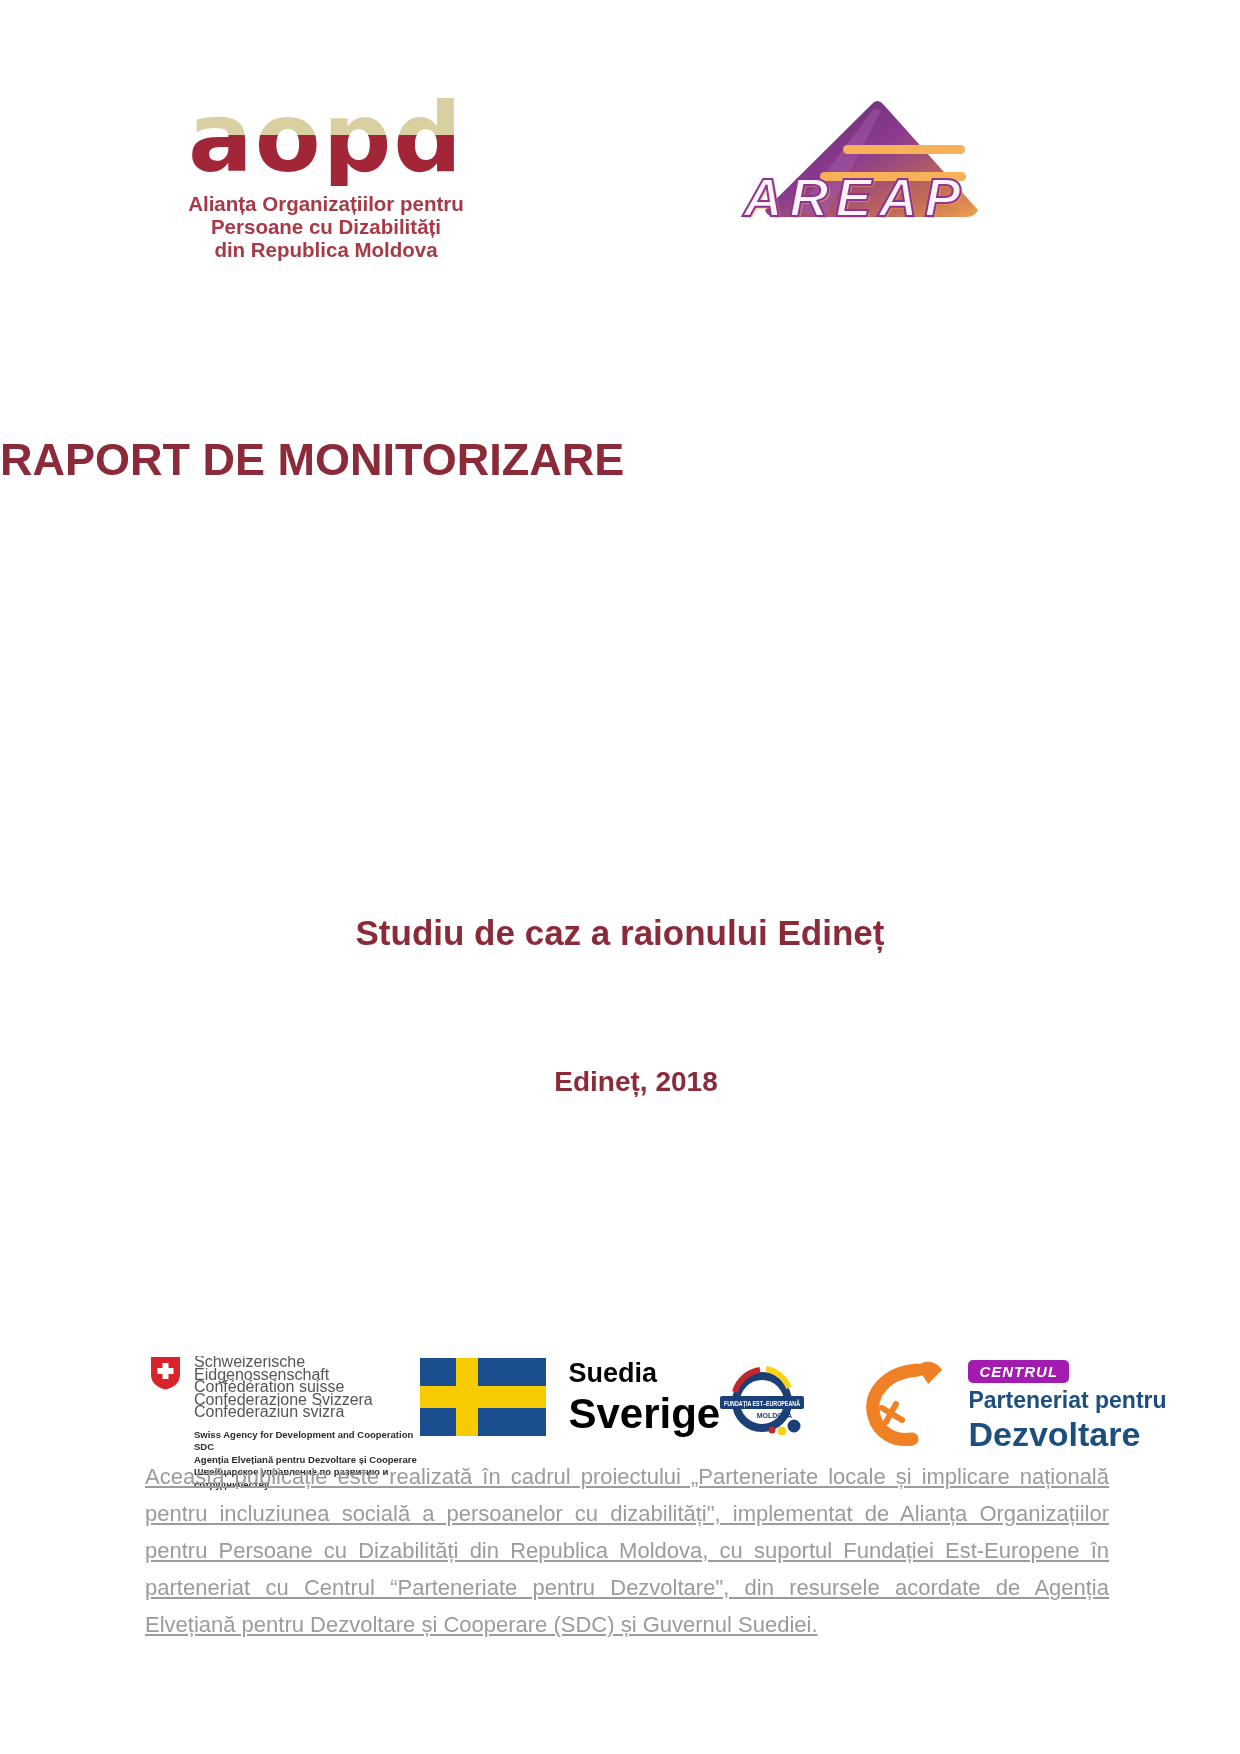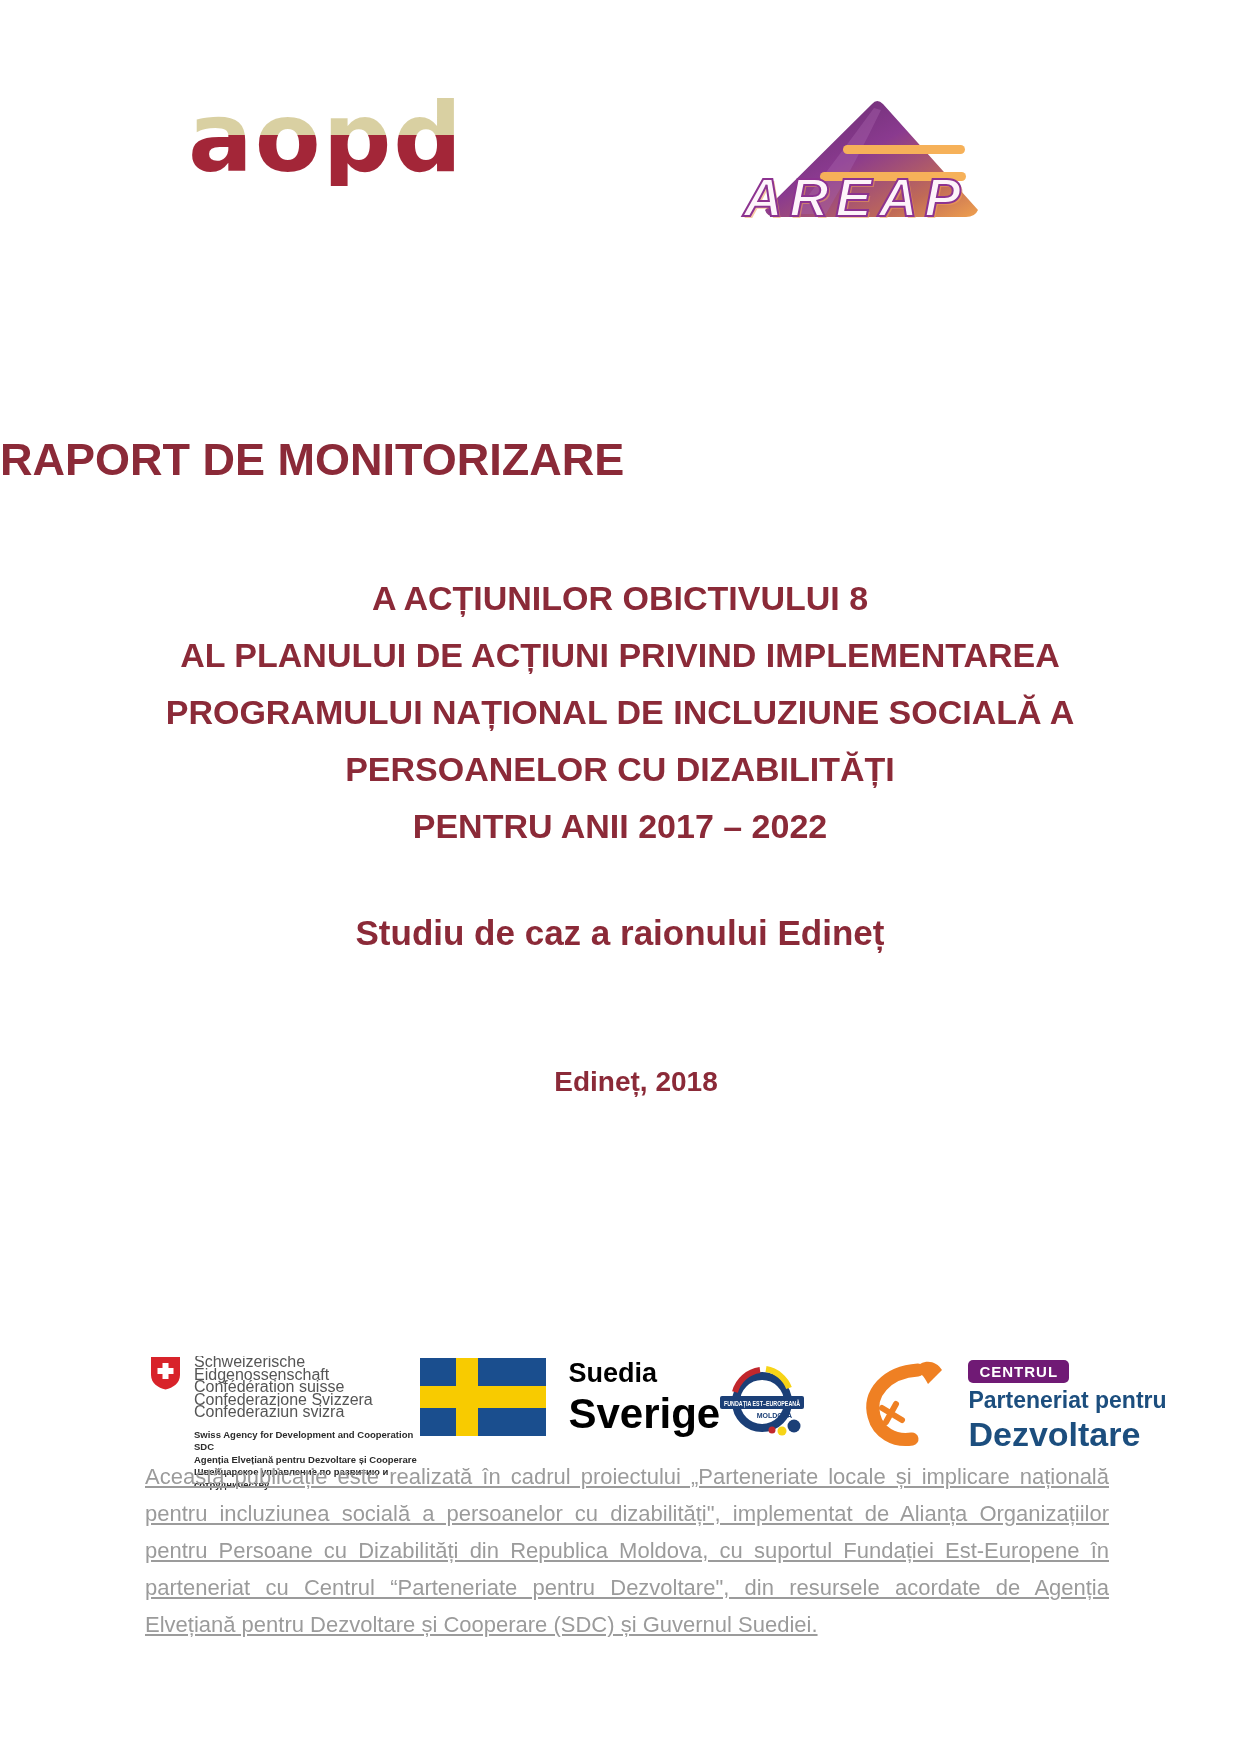--- a/index.html
+++ b/index.html
@@ -69,42 +69,47 @@
   .sweden-text{display:inline-block;vertical-align:top;margin-left:18px;color:#000000;}
   .sweden-name1{font-size:27px;font-weight:bold;margin-top:0;}
   .sweden-name2{font-size:42px;font-weight:bold;margin-top:1px;}
 
   .eef{position:absolute;left:720px;top:1356px;}
 
   .cpd{position:absolute;left:852px;top:1348px;}
   .cpd-fig{display:inline-block;vertical-align:top;}
   .cpd-text{display:inline-block;vertical-align:top;margin-left:8px;margin-top:12px;}
   .cpd-badge{
-    display:inline-block;background:#701a75;color:#ffffff;
+    display:inline-block;background:#a21caf;color:#ffffff;
     font-size:15px;font-weight:bold;letter-spacing:1px;
-    padding:3px 11px;border-radius:5px;
+    padding:3px 11px;border-radius:5px;font-style:italic;
   }
   .cpd-line1{font-size:23px;font-weight:bold;color:#1c4e7e;margin-top:4px;}
   .cpd-line2{font-size:34px;font-weight:bold;color:#1c4e7e;margin-top:1px;}
 
   
   .footnote{
     position:absolute;left:145px;top:1458px;width:964px;margin:0;
     font-size:22px;line-height:37px;color:#9b9b9b;
     text-align:justify;
     text-decoration:underline;
   }
 </style>
 </head>
 <body>
 
 <div class="page">
 
   <div class="aopd">
     <div class="aopd-word">aopd</div>
+    <div class="aopd-caption">
+      <div>Alianța Organizațiilor pentru</div>
+      <div>Persoane cu Dizabilități</div>
+      <div>din Republica Moldova</div>
+    </div>
   </div>
 
   <div class="areap">
     <svg width="335" height="150" viewBox="0 0 335 150">
       <defs>
         <linearGradient id="pyr" x1="0" y1="0" x2="1" y2="1">
           <stop offset="0" stop-color="#5f2a68"></stop>
           <stop offset="0.45" stop-color="#8a3a8f"></stop>
           <stop offset="0.78" stop-color="#c06a57"></stop>
           <stop offset="1" stop-color="#efa04e"></stop>
@@ -113,27 +118,20 @@
       <path d="M184 16 Q189 10 195 16 L290 122 Q287 129 278 129 L88 129 Q79 129 77 122 Z" fill="url(#pyr)"></path>
       <path d="M186 20 Q148 72 106 126 L138 126 Q170 70 193 22 Z" fill="#a55fa8" opacity="0.45"></path>
       <rect x="155" y="57" width="122" height="9" rx="4.5" fill="#f6b159"></rect>
       <rect x="132" y="84" width="146" height="9" rx="4.5" fill="#f6b159"></rect>
     </svg>
     <div class="areap-word">AREAP</div>
   </div>
 
   <h1 class="title">RAPORT DE MONITORIZARE</h1>
 
-  <div class="subtitle">
-    <div>A ACȚIUNILOR OBICTIVULUI 8</div>
-    <div>AL PLANULUI DE ACȚIUNI PRIVIND IMPLEMENTAREA</div>
-    <div>PROGRAMULUI NAȚIONAL DE INCLUZIUNE SOCIALĂ A</div>
-    <div>PERSOANELOR CU DIZABILITĂȚI</div>
-    <div>PENTRU ANII 2017 – 2022</div>
-  </div>
 
   <div class="case-study">Studiu de caz a raionului Edineț</div>
 
   <div class="place-year">Edineț, 2018</div>
 
   <div>
 
     <div class="sdc">
       <svg class="sdc-shield" width="31" height="34" viewBox="0 0 31 34">
         <path d="M1 1 h29 v18 c0 8 -7 13 -14.5 14.5 C8 32 1 27 1 19 Z" fill="#d8232a"></path>

